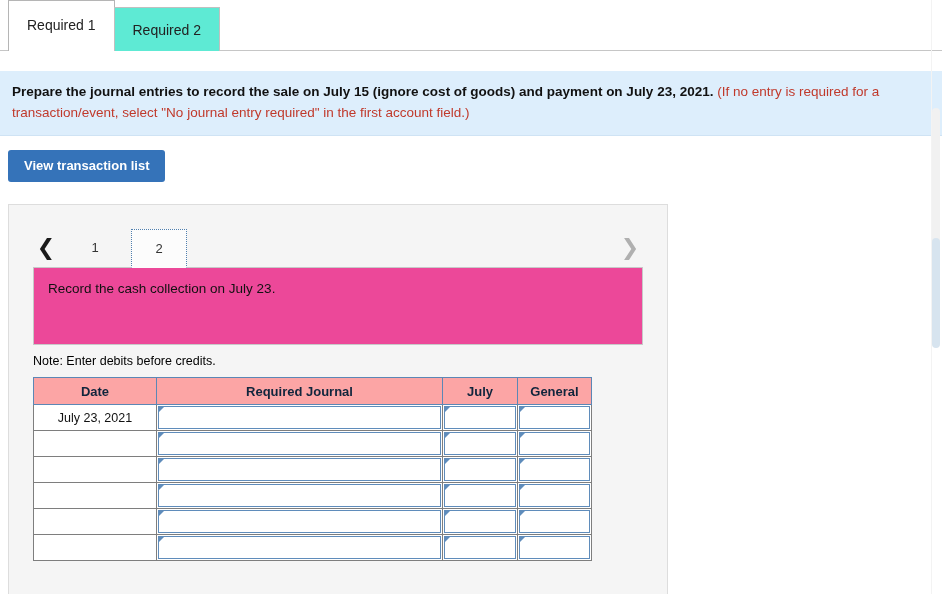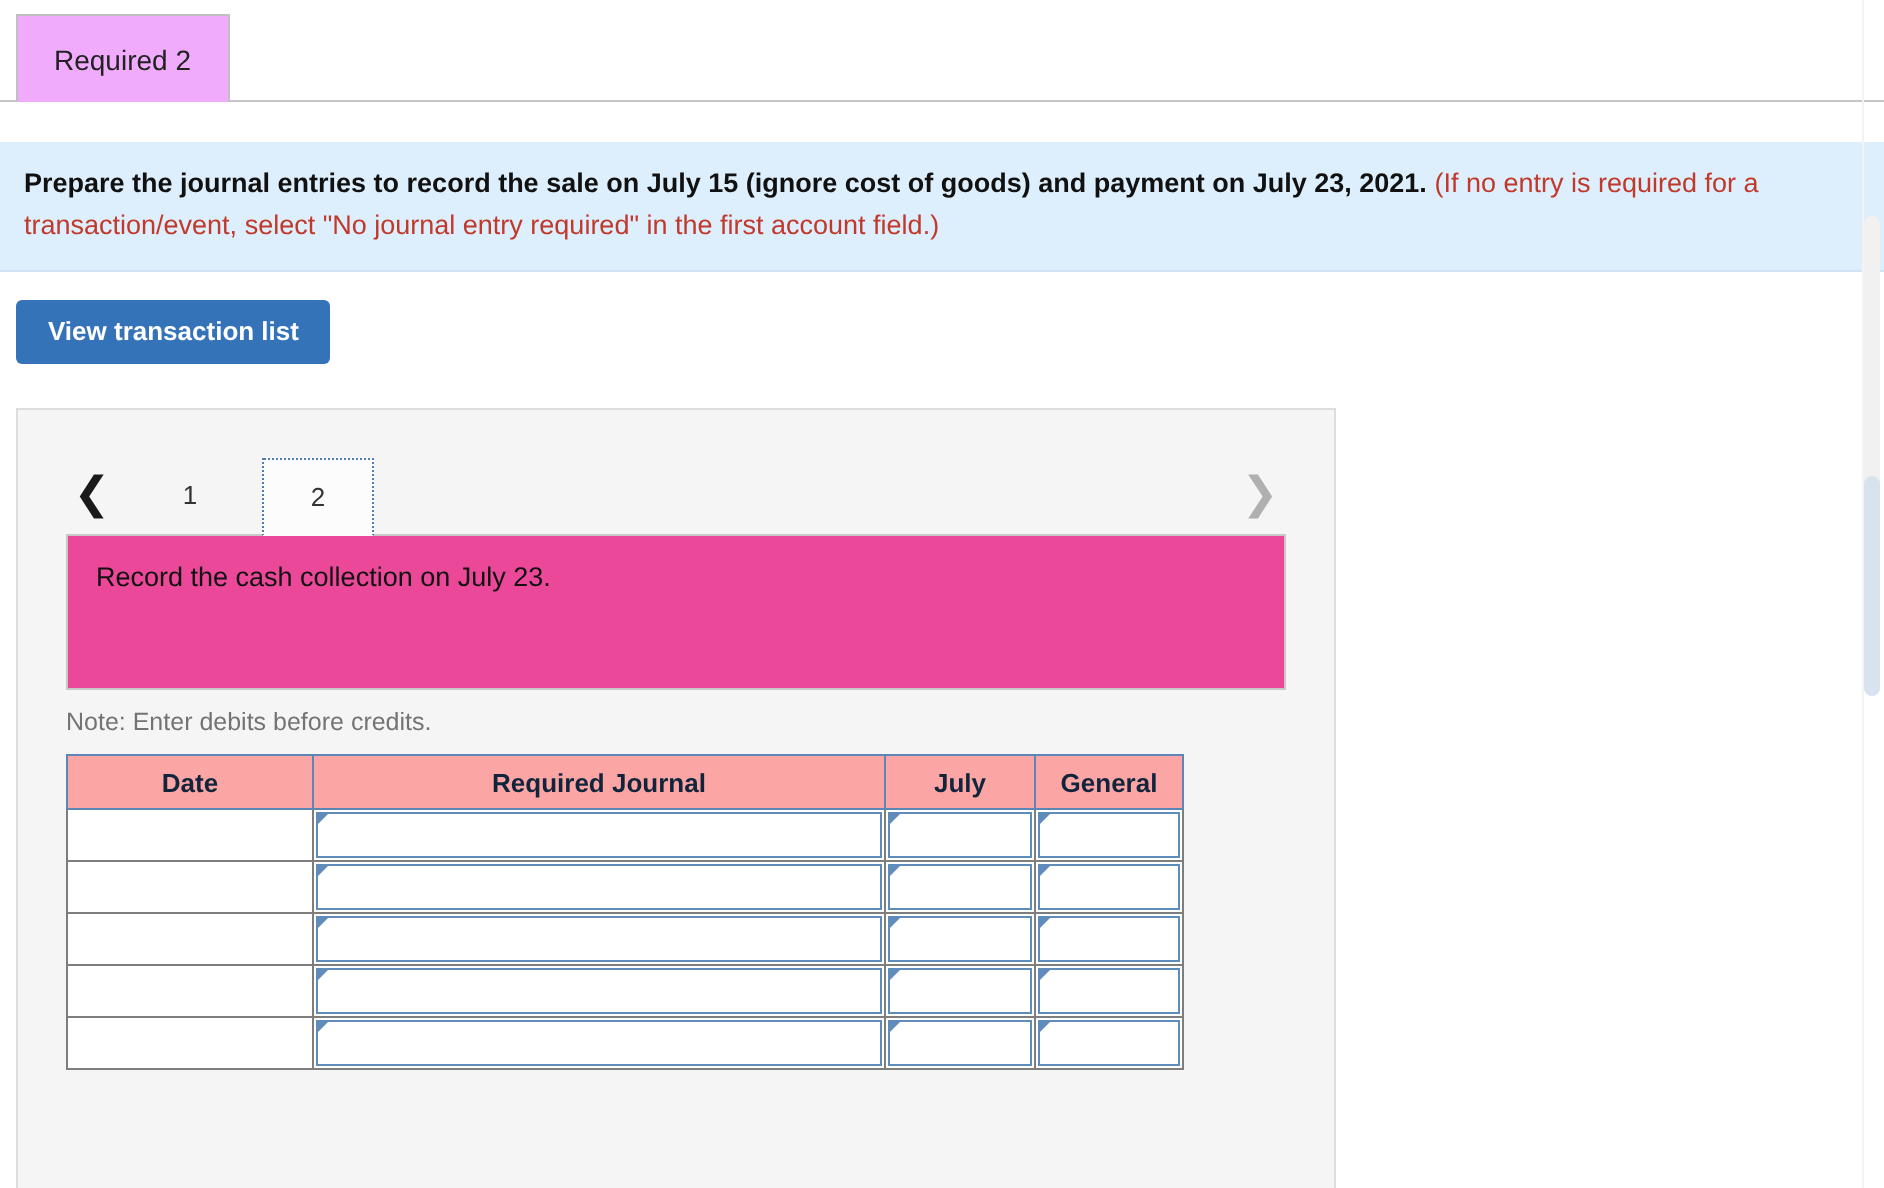--- a/index.html
+++ b/index.html
@@ -39,21 +39,21 @@
     z-index: 2;
     height: 44px;
     line-height: 44px;
     padding: 0 18px;
     box-sizing: border-box;
     border: 1px solid #c0c0c0;
     border-bottom: none;
     font-size: 14px;
     color: #222;
     cursor: pointer;
-    background: #f0abfc;
+    background: #5eead4;
     margin-right: -1px;
   }
   .tab.active {
     background: #ffffff;
     border-color: #b5b5b5;
     height: 51px;
     line-height: 49px;
   }
 
   
@@ -164,21 +164,21 @@
     height: 78px;
     box-sizing: border-box;
     padding: 13px 14px;
     font-size: 13.5px;
     color: #111;
     position: relative;
     z-index: 1;
   }
 
   .note {
-    color: #737373;
+    color: #000000;
     font-size: 12.5px;
     margin: 9px 0 9px 0;
   }
 
   
   table.journal {
     border-collapse: collapse;
     table-layout: fixed;
     width: 558px;
     background: #ffffff;
@@ -244,20 +244,23 @@
   }
   .hairline {
     position: absolute;
     background: #dcdcdc;
   }
 </style>
 </head>
 <body>
 
 <div class="tabstrip">
+  <div class="tab active">
+    <span>Required 1</span>
+  </div>
   <div class="tab">
     <span>Required 2</span>
   </div>
 </div>
 
 <div class="banner">
   <span>Prepare the journal entries to record the sale on July 15 (ignore cost of goods) and payment on July 23, 2021.</span>
   <span class="hint">(If no entry is required for a transaction/event, select "No journal entry required" in the first account field.)</span>
 </div>
 
@@ -291,20 +294,32 @@
     <thead>
       <tr>
         <th>Date</th>
         <th>Required Journal</th>
         <th>July</th>
         <th>General</th>
       </tr>
     </thead>
     <tbody>
       <tr>
+        <td class="date-cell">July 23, 2021</td>
+        <td>
+            <div class="field"></div>
+          </td>
+        <td>
+            <div class="field"></div>
+          </td>
+        <td>
+            <div class="field"></div>
+          </td>
+      </tr>
+      <tr>
         <td class="date-cell"></td>
         <td>
             <div class="field"></div>
           </td>
         <td>
             <div class="field"></div>
           </td>
         <td>
             <div class="field"></div>
           </td>

